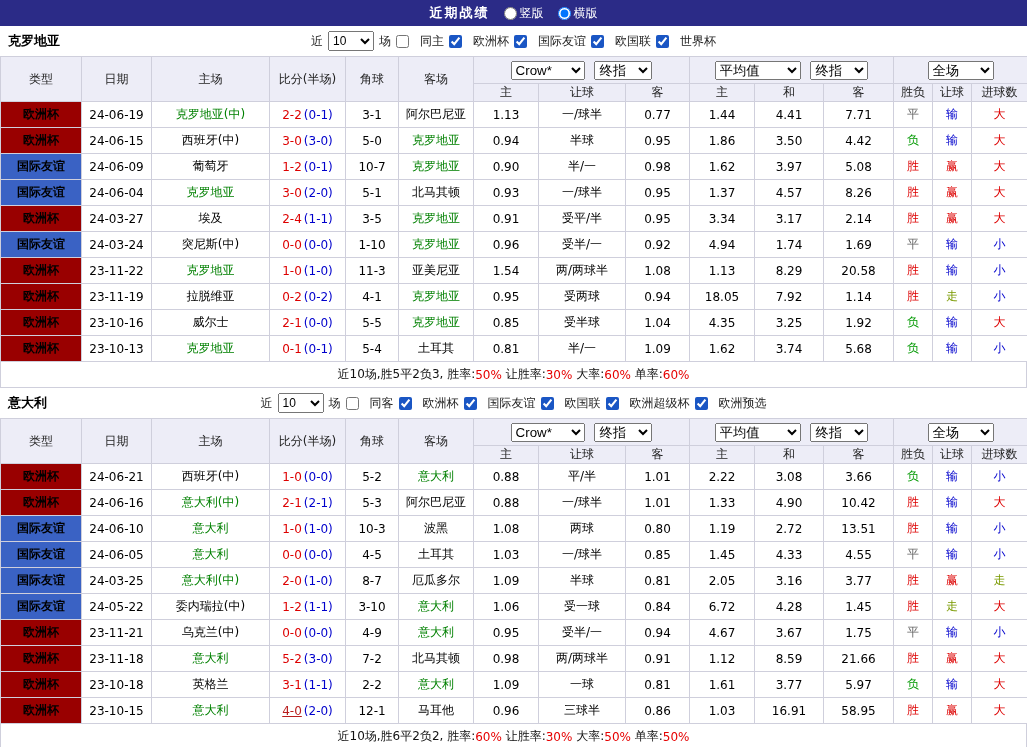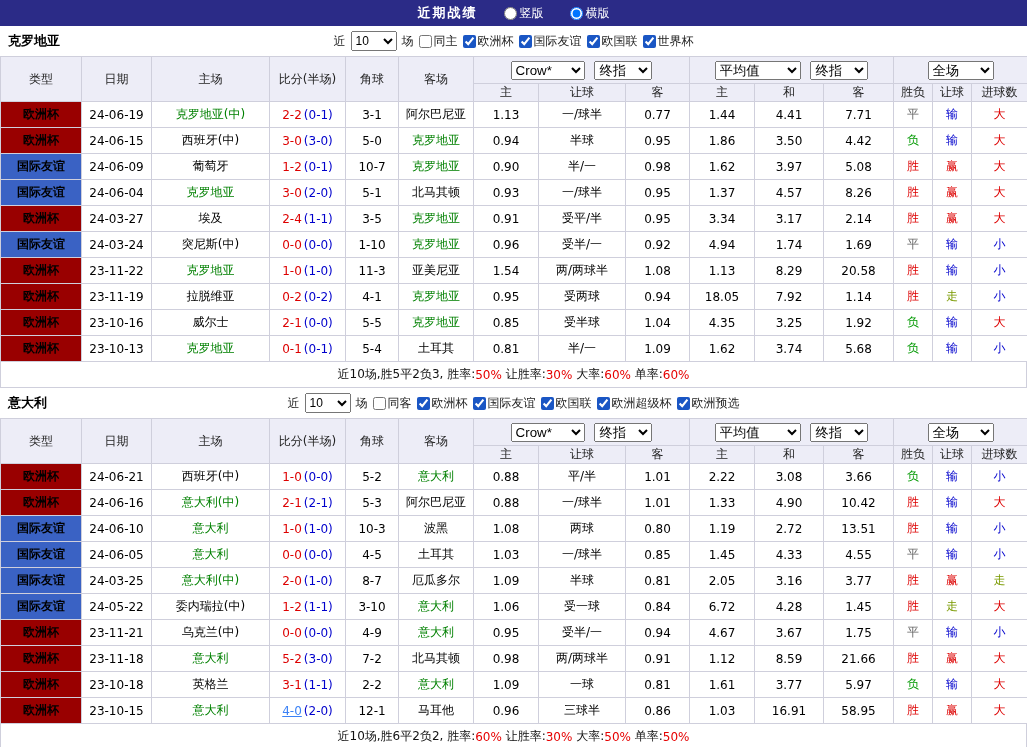--- a/index.html
+++ b/index.html
@@ -5,30 +5,30 @@
   :root{
     --topbar-bg:#2B2B87;
     --header-bg:#EDEDF7;
     --border:#CFCFDC;
   }
   html,body{margin:0;padding:0}
   body{
     width:1027px;height:747px;overflow:hidden;background:#fff;color:#111;
     font-family:"DejaVu Sans","Liberation Sans",sans-serif;font-size:12px;
   }
-  .topbar{height:26px;display:flex;align-items:center;justify-content:center;gap:26px;background:var(--topbar-bg)}
+  .topbar{height:26px;display:flex;align-items:center;justify-content:center;gap:14px;background:var(--topbar-bg)}
   .topbar .title{color:#fff;font-weight:bold;font-size:13px;letter-spacing:2px}
   .topbar label{display:inline-flex;align-items:center;gap:3px;color:#fff;cursor:pointer}
   .topbar input{margin:0}
 
   .sec-head{position:relative;height:30px;display:flex;align-items:center;justify-content:center;background:#fff}
   .sec-head .team-name{position:absolute;left:8px;font-weight:bold;font-size:13px;color:#000}
   .filters{display:flex;align-items:center;gap:5px;color:#222}
   .filters select{font-size:12px;height:20px}
-  .chk{display:inline-flex;align-items:center;gap:2px}
+  .chk{display:inline-flex;align-items:center;gap:11px}
   .chk input{margin:0;width:13px;height:13px;accent-color:#1A56C4}
   .sel-count{width:46px}
   .sel-book{width:74px}
   .sel-stage{width:58px}
   .sel-avg{width:86px}
   .sel-period{width:66px}
 
   table.grid{width:100%;border-collapse:collapse;table-layout:fixed}
   .grid th,.grid td{border:1px solid var(--border);text-align:center;white-space:nowrap;overflow:hidden;padding:0}
   .grid thead th{background:var(--header-bg);font-weight:normal;color:#222}
@@ -583,21 +583,21 @@
               <td>3.77</td>
               <td>5.97</td>
               <td class="res" style="color: rgb(0, 153, 0);">负</td>
               <td class="res" style="color: rgb(0, 0, 204);">输</td>
               <td class="res" style="color: rgb(221, 0, 0);">大</td>
             </tr>
             <tr>
               <td class="type" style="background: rgb(153, 0, 0);">欧洲杯</td>
               <td>23-10-15</td>
               <td class="team" style="color: rgb(0, 128, 0);">意大利</td>
-              <td class="score"><span style="color: #3b82f6; text-decoration: underline;">4-0</span><span style="color: rgb(0, 0, 204);">(2-0)</span></td>
+              <td class="score"><span style="color: #b91c1c; text-decoration: underline;">4-0</span><span style="color: rgb(0, 0, 204);">(2-0)</span></td>
               <td>12-1</td>
               <td class="team">马耳他</td>
               <td>0.96</td>
               <td>三球半</td>
               <td>0.86</td>
               <td>1.03</td>
               <td>16.91</td>
               <td>58.95</td>
               <td class="res" style="color: rgb(221, 0, 0);">胜</td>
               <td class="res" style="color: rgb(221, 0, 0);">赢</td>

